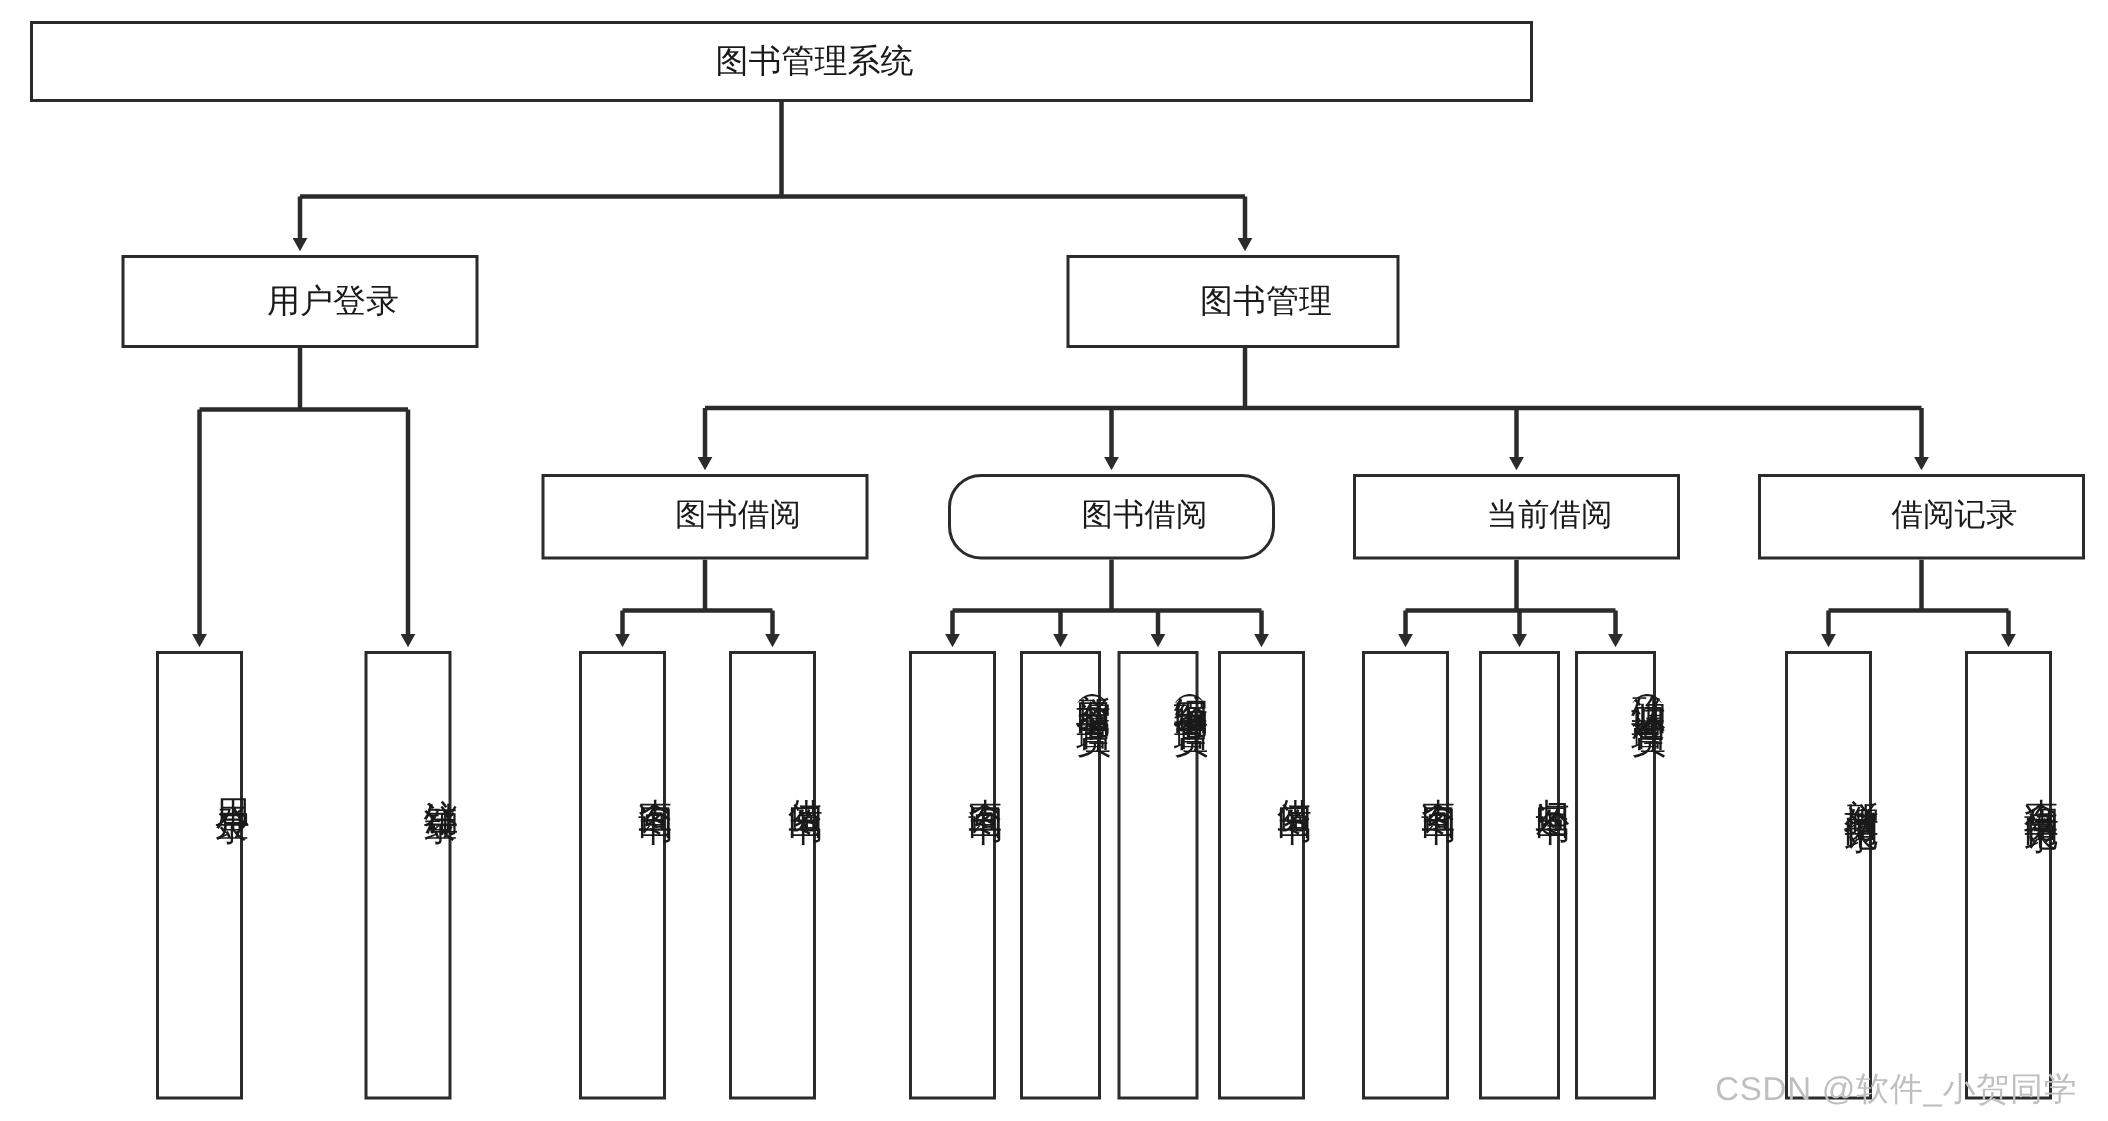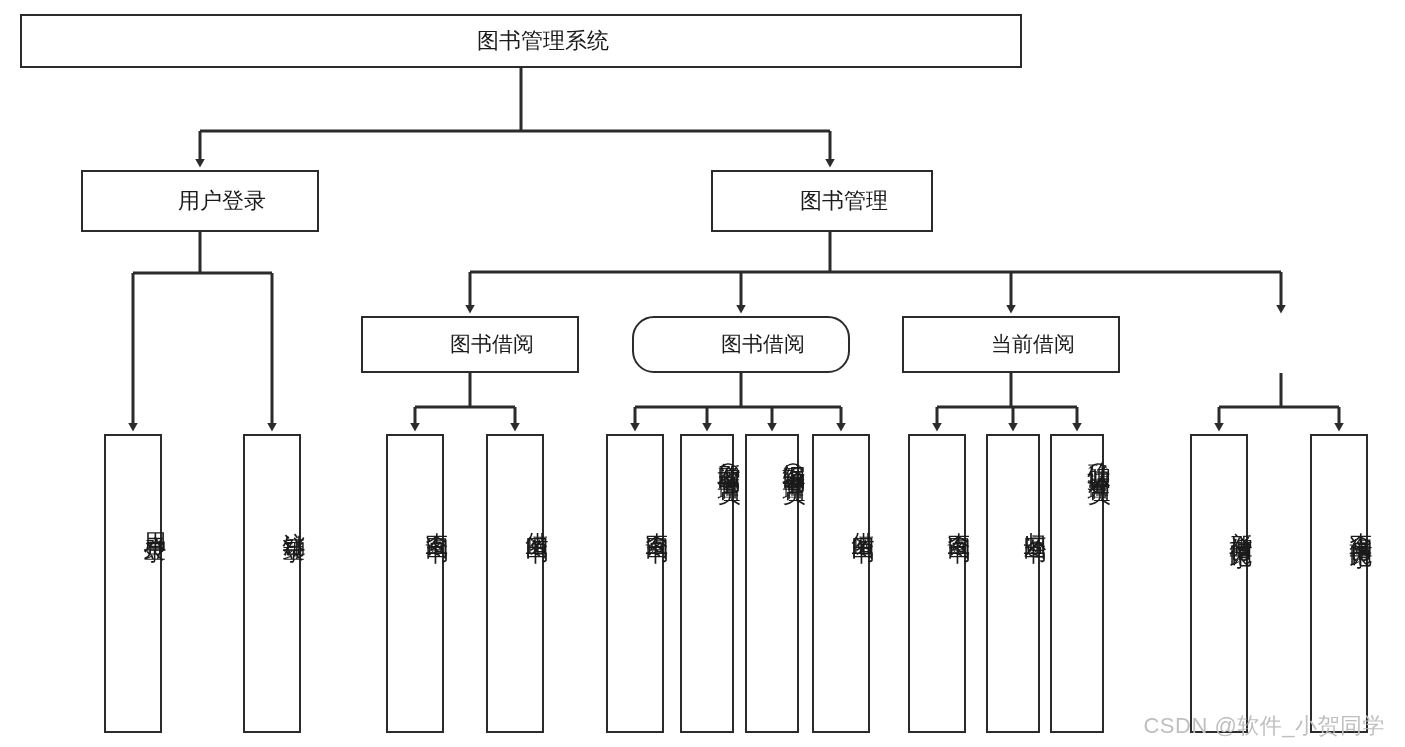--- a/index.html
+++ b/index.html
@@ -142,20 +142,23 @@
 
   <div class="node node-l3" style="left: 361px; top: 316px; width: 218px; height: 57px; border-color: rgb(43, 43, 43); background: rgb(255, 255, 255);">
     <span class="node-label" style="color: rgb(26, 26, 26);">图书借阅</span>
   </div>
   <div class="node node-l3" style="left: 632px; top: 316px; width: 218px; height: 57px; border-color: rgb(43, 43, 43); background: rgb(255, 255, 255); border-radius: 22px;">
     <span class="node-label" style="color: rgb(26, 26, 26);">图书借阅</span>
   </div>
   <div class="node node-l3" style="left: 902px; top: 316px; width: 218px; height: 57px; border-color: rgb(43, 43, 43); background: rgb(255, 255, 255); align-items: center;">
     <span class="node-label" style="color: rgb(26, 26, 26);">当前借阅</span>
   </div>
+  <div class="node node-l3" style="left: 1172px; top: 316px; width: 218px; height: 57px; border-color: rgb(43, 43, 43); background: rgb(255, 255, 255);">
+    <span class="node-label" style="color: rgb(26, 26, 26);">借阅记录</span>
+  </div>
 
   <div class="node node-leaf leaf-mid" style="left: 104px; top: 434px; width: 58px; height: 299px; border-color: rgb(43, 43, 43); background: rgb(255, 255, 255);">
     <span class="node-label" style="color: rgb(26, 26, 26);">用户登录</span>
   </div>
   <div class="node node-leaf leaf-mid" style="left: 243px; top: 434px; width: 58px; height: 299px; border-color: rgb(43, 43, 43); background: rgb(255, 255, 255);">
     <span class="node-label" style="color: rgb(26, 26, 26);">注销登录</span>
   </div>
   <div class="node node-leaf leaf-mid" style="left: 386px; top: 434px; width: 58px; height: 299px; border-color: rgb(43, 43, 43); background: rgb(255, 255, 255);">
     <span class="node-label" style="color: rgb(26, 26, 26);">查询图书</span>
   </div>

